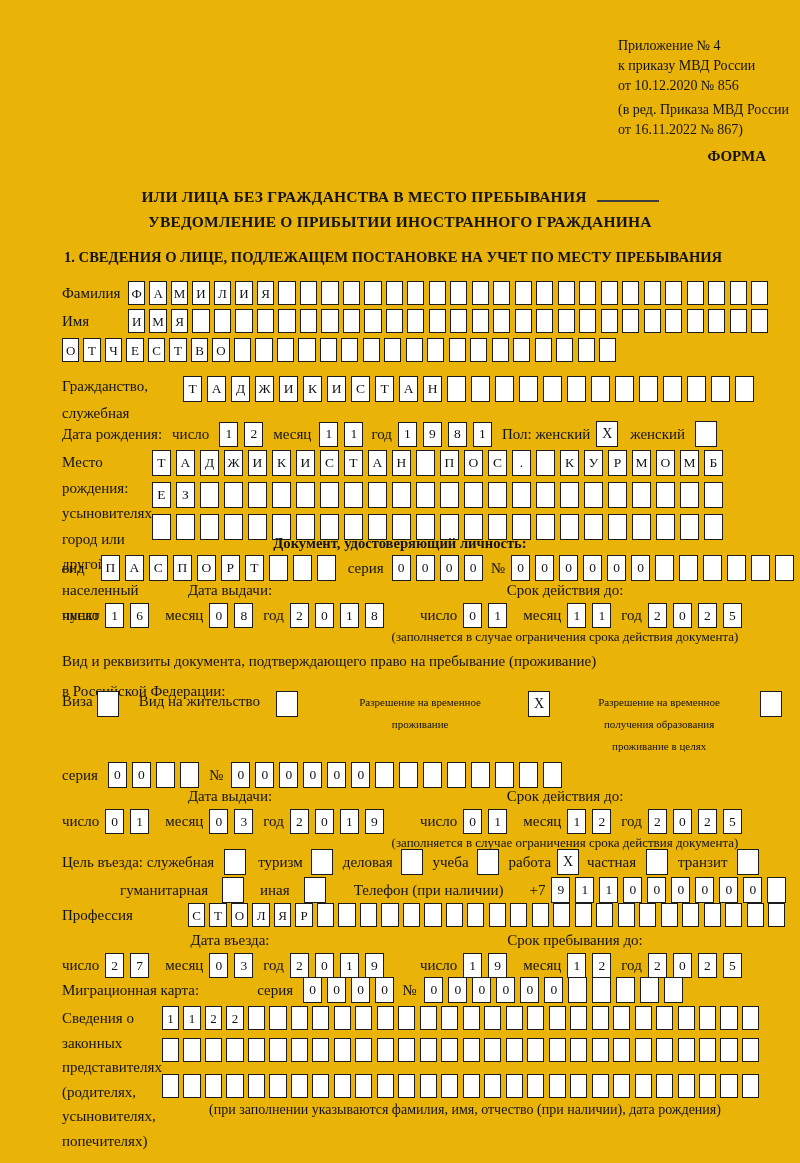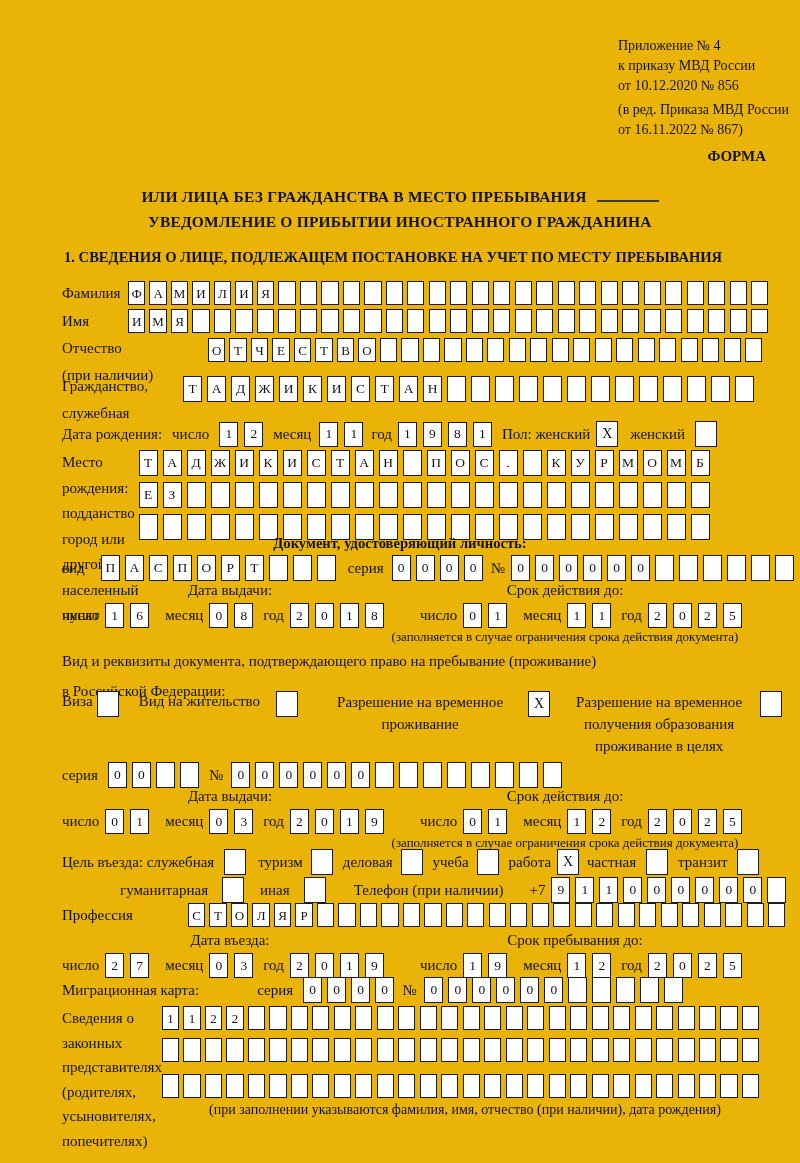--- a/index.html
+++ b/index.html
@@ -24,21 +24,21 @@
   .frow{display:flex;align-items:center;}
   .fstart{display:flex;align-items:flex-start;}
   .dhead{position:absolute;font-size:15px;text-align:center;}
   .drow{position:absolute;display:flex;align-items:center;}
   .drow .dl{font-size:15px;margin-right:6px;}
   .drow .cells{margin-right:10px;}
   .dnote{position:absolute;font-size:13px;text-align:center;}
   .titleline{font-size:15.5px;font-weight:bold;letter-spacing:.2px;line-height:25px;text-align:center;}
   .underline-blank{display:inline-block;width:62px;height:12px;border-bottom:2.5px solid #3c3c3c;margin-left:10px;}
   .hdr{font-size:14px;line-height:20px;}
-  .optlbl{font-size:15px;line-height:22px;text-align:center;}
+  .optlbl{font-size:11px;line-height:22px;text-align:center;}
 </style>
 </head>
 <body>
 
 <div class="page">
 
   <div class="abs hdr" style="top:36px;left:618px;">
     <div>Приложение № 4</div>
     <div>к приказу МВД России</div>
     <div>от 10.12.2020 № 856</div>
@@ -120,24 +120,20 @@
         <span class="cell"></span>
         <span class="cell"></span>
         <span class="cell"></span>
         <span class="cell"></span>
         <span class="cell"></span>
         <span class="cell"></span>
       </span>
   </div>
 
   <div class="abs fstart" style="top:338px;left:62px;">
-    <span style="width:146px;">
-      <span class="lbl" style="display:block;">Отчество</span>
-      <span class="lbl" style="display:block;margin-top:6px;">(при наличии)</span>
-    </span>
     <span class="cells sm">
         <span class="cell">О</span>
         <span class="cell">Т</span>
         <span class="cell">Ч</span>
         <span class="cell">Е</span>
         <span class="cell">С</span>
         <span class="cell">Т</span>
         <span class="cell">В</span>
         <span class="cell">О</span>
         <span class="cell"></span>
@@ -219,21 +215,21 @@
       </span>
     <span class="lbl" style="margin-left:12px;margin-right:10px;">женский</span>
     <span class="cells chk">
         <span class="cell"></span>
       </span>
   </div>
 
   <div class="abs fstart" style="top:450px;left:62px;">
     <span style="width:146px;">
       <span class="lbl" style="display:block;line-height:25.5px;">Место рождения:</span>
-      <span class="lbl" style="display:block;line-height:25.5px;">подданство</span>
+      <span class="lbl" style="display:block;line-height:25.5px;">усыновителях</span>
       <span class="lbl" style="display:block;line-height:25.5px;">город или другой</span>
       <span class="lbl" style="display:block;line-height:25.5px;">населенный пункт</span>
     </span>
     <span>
       <span class="cells md" style="display:inline-flex;">
           <span class="cell">Т</span>
           <span class="cell">А</span>
           <span class="cell">Д</span>
           <span class="cell">Ж</span>
           <span class="cell">И</span>

